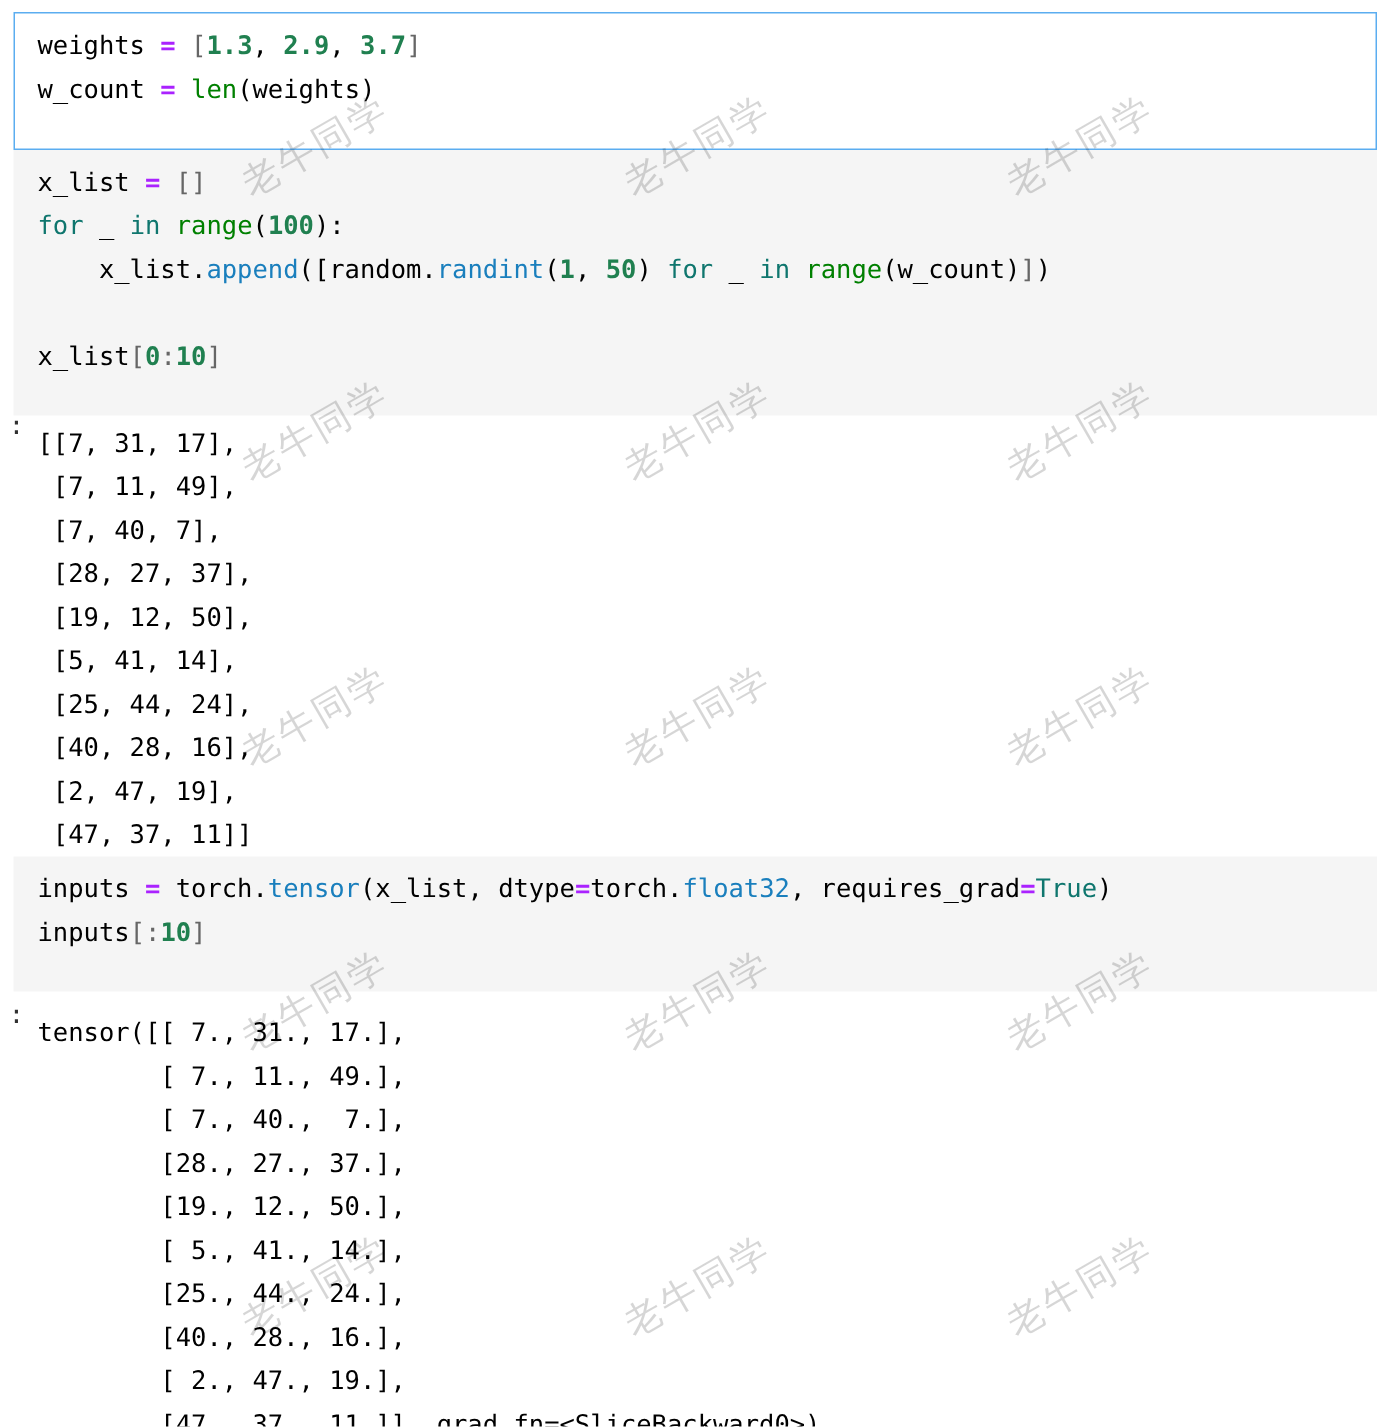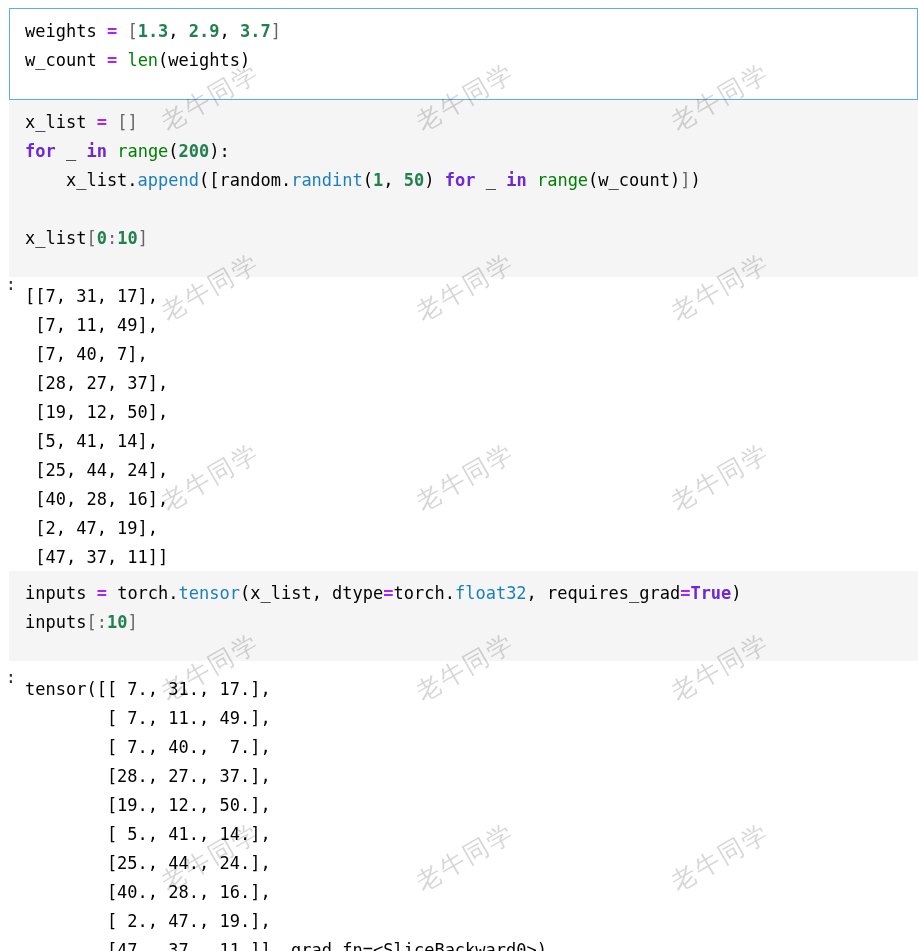--- a/index.html
+++ b/index.html
@@ -97,21 +97,21 @@
   .out-area {
     position: absolute;
     left: 25px;
     right: 0;
     background: transparent;
     margin-top: 12px;
   }
 
   
   .t-op       { color: #aa22ff; font-weight: bold; }
-  .t-kw       { color: #6d28d9; font-weight: bold; }
+  .t-kw       { color: #0f766e; font-weight: normal; }
   .t-num      { color: #208050; font-weight: bold; }
   .t-builtin  { color: #008000; }
   .t-method   { color: #1a7fbd; }
   .t-punct    { color: #666666; }
   .t-plain    { color: #000000; }
 </style>
 </head>
 <body>
 
 <div id="notebook">
@@ -121,21 +121,21 @@
     <div class="code-box selected">
       <pre class="code" id="src-0"><span class="t-plain">weights </span><span class="t-op">=</span><span class="t-plain"> </span><span class="t-punct">[</span><span class="t-num">1.3</span><span class="t-plain">, </span><span class="t-num">2.9</span><span class="t-plain">, </span><span class="t-num">3.7</span><span class="t-punct">]</span>
 <span class="t-plain">w_count </span><span class="t-op">=</span><span class="t-plain"> </span><span class="t-builtin">len</span><span class="t-plain">(weights)</span></pre>
     </div>
   </div>
 
   <div class="cell" style="top:100px;">
     <div class="prompt" style="top:9px;">:</div>
     <div class="code-box">
       <pre class="code" id="src-1"><span class="t-plain">x_list </span><span class="t-op">=</span><span class="t-plain"> </span><span class="t-punct">[]</span>
-<span class="t-kw">for</span><span class="t-plain"> _ </span><span class="t-kw">in</span><span class="t-plain"> </span><span class="t-builtin">range</span><span class="t-plain">(</span><span class="t-num">200</span><span class="t-plain">):</span>
+<span class="t-kw">for</span><span class="t-plain"> _ </span><span class="t-kw">in</span><span class="t-plain"> </span><span class="t-builtin">range</span><span class="t-plain">(</span><span class="t-num">100</span><span class="t-plain">):</span>
 <span class="t-plain">    x_list.</span><span class="t-method">append</span><span class="t-plain">([random.</span><span class="t-method">randint</span><span class="t-plain">(</span><span class="t-num">1</span><span class="t-plain">, </span><span class="t-num">50</span><span class="t-plain">) </span><span class="t-kw">for</span><span class="t-plain"> _ </span><span class="t-kw">in</span><span class="t-plain"> </span><span class="t-builtin">range</span><span class="t-plain">(w_count)</span><span class="t-punct">]</span><span class="t-plain">)</span>
 
 <span class="t-plain">x_list</span><span class="t-punct">[</span><span class="t-num">0</span><span class="t-punct">:</span><span class="t-num">10</span><span class="t-punct">]</span></pre>
     </div>
   </div>
 
   <div class="cell" style="top:270px;">
     <div class="prompt" style="top:0px;">:</div>
     <div class="out-area">
       <pre class="outtext">[[7, 31, 17],

